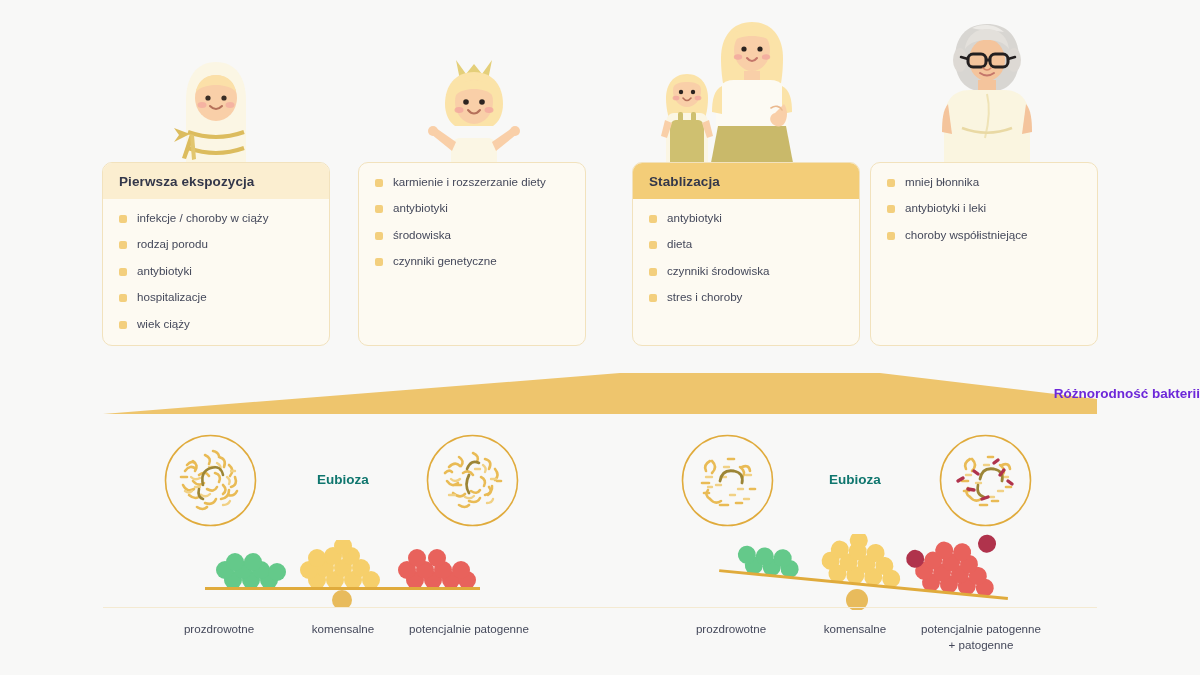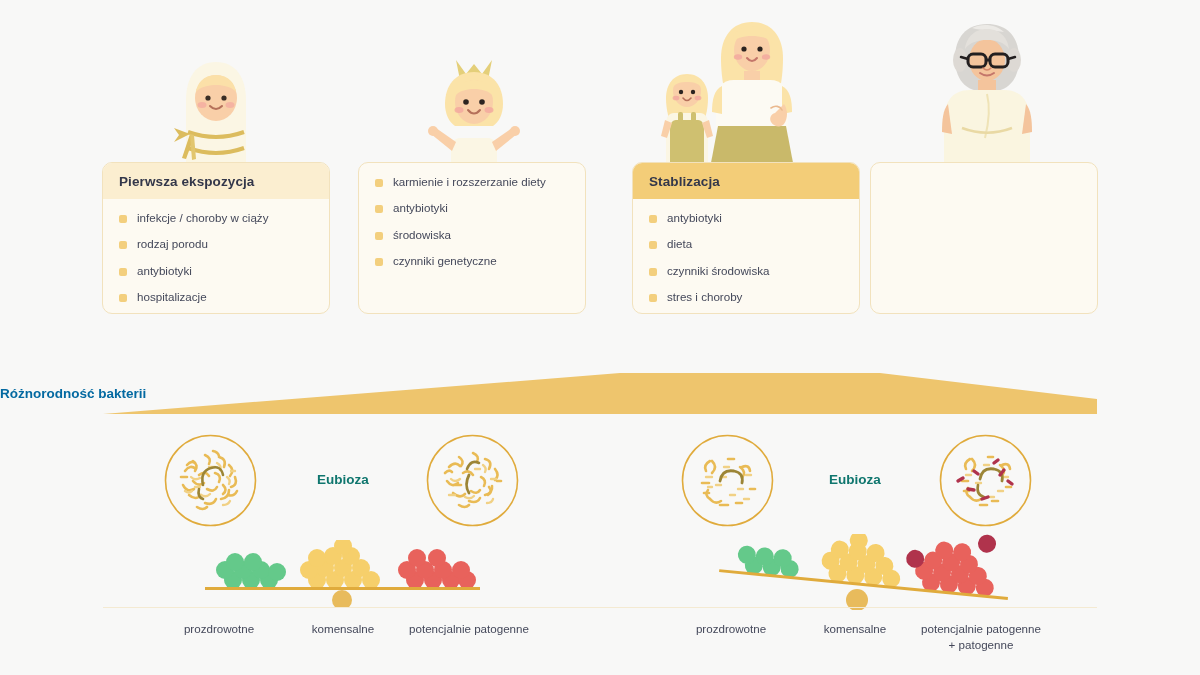--- a/index.html
+++ b/index.html
@@ -7,21 +7,21 @@
     width:1200px;height:675px;
     background:#f8f8f7;
     font-family:"Liberation Sans", sans-serif;
     position:relative;overflow:hidden;
     -webkit-font-smoothing:antialiased;
   }
   .stage{position:absolute;inset:0;}
 
   
   .card{
-    position:absolute;top:162px;width:228px;height:152px;
+    position:absolute;top:162px;width:228px;height:184px;
     background:#fdfaf2;
     border:1px solid #f2e2bd;
     border-radius:10px;
     box-sizing:border-box;
     overflow:hidden;
   }
   .card-head{
     height:36px;display:flex;align-items:center;
     padding:0 16px;box-sizing:border-box;
     font-size:13.5px;font-weight:bold;color:#33374a;
@@ -34,22 +34,22 @@
     margin-top:4px;margin-right:10px;flex:none;
   }
   .bullet-txt{font-size:11.6px;color:#44485a;line-height:1.25;}
 
   
   .person{position:absolute;}
 
   
   .band-wrap{position:absolute;left:0;top:355px;width:1200px;height:70px;}
   .band-label{
-    position:absolute;left:0;top:386px;width:1200px;text-align:left;
-    font-size:13.5px;font-weight:bold;color:#0369a1;z-index:3;
+    position:absolute;left:0;top:386px;width:1200px;text-align:right;
+    font-size:13.5px;font-weight:bold;color:#6d28d9;z-index:3;
   }
 
   
   .petri{position:absolute;}
   .zone-label{
     position:absolute;font-size:13.5px;font-weight:bold;color:#0f766e;
     text-align:center;
   }
 
   
@@ -238,20 +238,34 @@
           <span class="bullet-txt">czynniki środowiska</span>
         </div>
       <div class="bullet-row">
           <span class="bullet-sq"></span>
           <span class="bullet-txt">stres i choroby</span>
         </div>
     </div>
   </div>
 
   <div class="card" style="left:870px;">
+    <div class="card-body">
+      <div class="bullet-row">
+          <span class="bullet-sq"></span>
+          <span class="bullet-txt">mniej błonnika</span>
+        </div>
+      <div class="bullet-row">
+          <span class="bullet-sq"></span>
+          <span class="bullet-txt">antybiotyki i leki</span>
+        </div>
+      <div class="bullet-row">
+          <span class="bullet-sq"></span>
+          <span class="bullet-txt">choroby współistniejące</span>
+        </div>
+    </div>
   </div>
 
   <div class="band-wrap">
     <svg width="1200" height="70" viewBox="0 0 1200 70">
       <path d="M103 59 L620 18 L880 18 L1097 44 L1097 59 Z" fill="#eec56d"></path>
     </svg>
   </div>
   <div class="band-label">Różnorodność bakterii</div>
 
   <div class="petri" style="left:163px;top:433px;">

